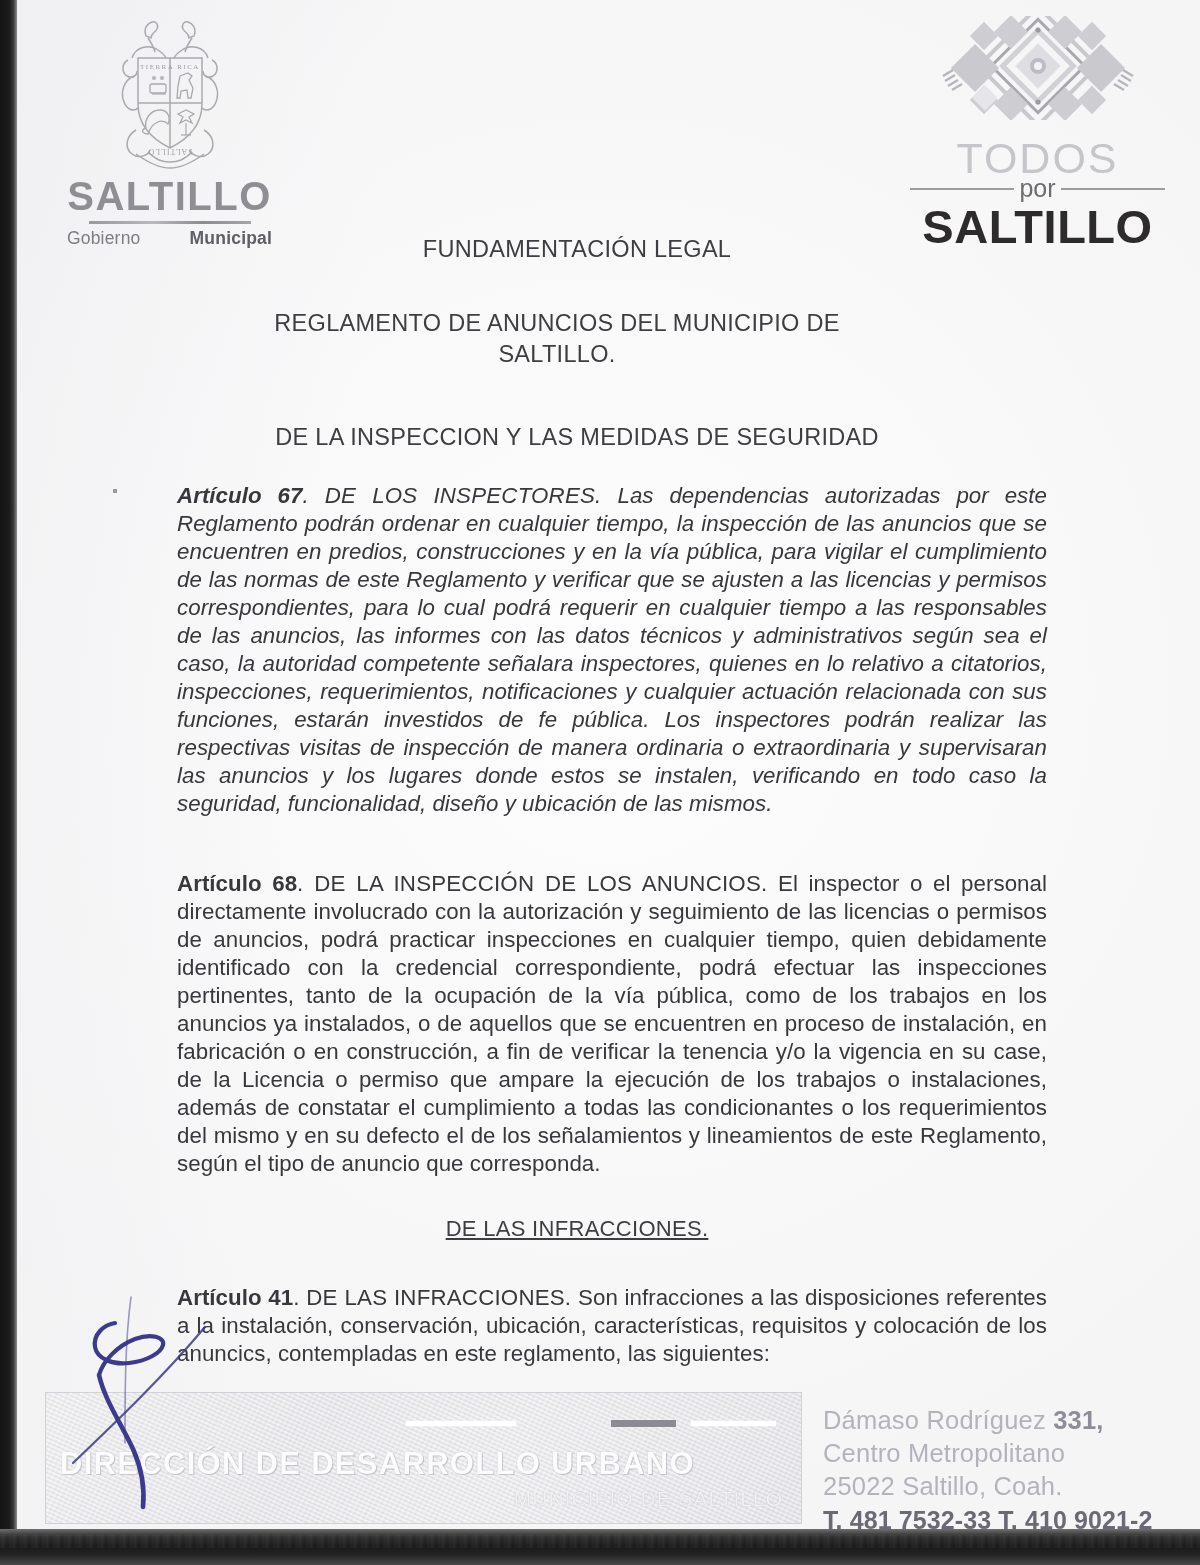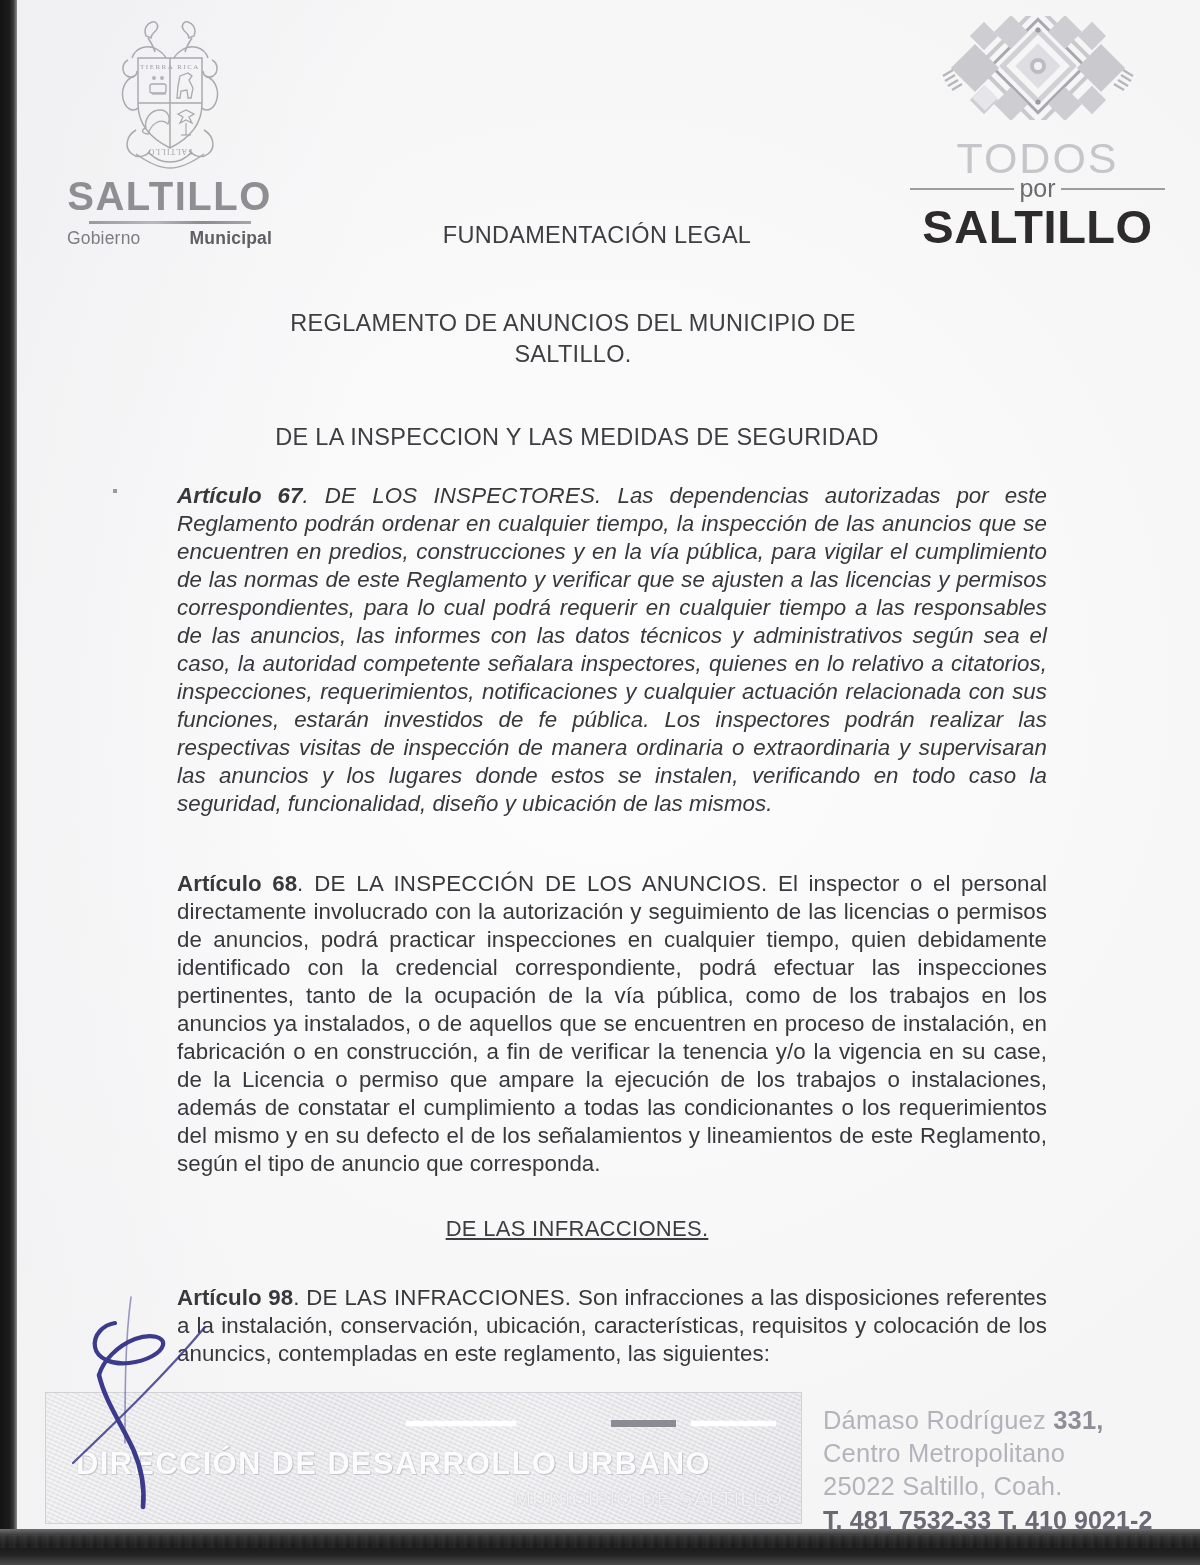--- a/index.html
+++ b/index.html
@@ -147,22 +147,22 @@
     z-index: 4;
   }
 
   .h-center {
     text-align: center;
     color: #3e3e42;
     font-size: 23.5px;
     letter-spacing: .3px;
   }
 
-  .h-fund { position: absolute; left: 0; top: 222px; width: 1120px; margin-left: 20px; }
-  .h-regl { position: absolute; left: 0; top: 308px; width: 1080px; line-height: 1.32; padding-left: 16px; }
+  .h-fund { position: absolute; left: 0; top: 236px; width: 1120px; }
+  .h-regl { position: absolute; left: 0; top: 308px; width: 1080px; line-height: 1.32; }
   .h-insp { position: absolute; left: 0; top: 424px; width: 1120px; }
   .h-infra { position: absolute; left: 0; top: 1216px; width: 1120px; font-size: 22px; text-decoration: underline; }
 
   .para {
     position: absolute;
     left: 160px;
     width: 870px;
     text-align: justify;
     color: #38383c;
     font-size: 22.3px;
@@ -222,21 +222,20 @@
   .stamp-main {
     position: absolute;
     left: 14px; top: 53px;
     width: 730px;
     font-size: 31px;
     font-weight: bold;
     letter-spacing: 1.3px;
     color: rgba(255,255,255,0.96);
     text-shadow: 0 0 1px rgba(140,140,150,.65), 1px 1px 0 rgba(160,160,170,.45);
     white-space: nowrap;
-    margin-left: 16px;
   }
   .stamp-sub {
     position: absolute;
     right: 18px; top: 94px;
     font-size: 21px;
     letter-spacing: 1px;
     color: rgba(246,246,248,0.92);
     text-shadow: 0 0 1px rgba(150,150,158,.7);
     white-space: nowrap;
   }
@@ -398,21 +397,21 @@
       </div>
 
       <div class="h-center h-insp">DE LA INSPECCION Y LAS MEDIDAS  DE SEGURIDAD</div>
 
       <p class="para" id="art67"><span class="lead">Artículo  67</span><span class="caps">. DE LOS INSPECTORES. </span><span>Las dependencias autorizadas por este Reglamento podrán ordenar  en cualquier  tiempo, la inspección de las anuncios  que se encuentren  en predios, construcciones y en la vía pública, para vigilar el cumplimiento  de las normas de este Reglamento y verificar que se ajusten  a las licencias  y permisos correspondientes,  para lo cual podrá requerir en cualquier  tiempo  a las responsables  de las anuncios,  las informes  con las  datos técnicos  y administrativos según sea el caso,  la autoridad competente señalara  inspectores,  quienes en lo relativo a citatorios,  inspecciones,  requerimientos,  notificaciones  y cualquier actuación relacionada  con sus funciones, estarán investidos de fe pública. Los inspectores   podrán  realizar  las  respectivas  visitas  de inspección  de manera  ordinaria  o extraordinaria  y supervisaran  las anuncios y los lugares donde estos se instalen, verificando en todo caso la  seguridad,  funcionalidad,  diseño y ubicación de las mismos.</span></p>
 
       <p class="para" id="art68"><span class="lead">Artículo 68</span><span class="caps">. DE LA INSPECCIÓN DE LOS ANUNCIOS. </span><span>El inspector o el personal  directamente involucrado con la autorización y seguimiento de las licencias o permisos de anuncios, podrá practicar inspecciones  en cualquier tiempo, quien debidamente   identificado con la credencial correspondiente, podrá  efectuar las inspecciones pertinentes, tanto de la ocupación  de la vía  pública, como de los trabajos en los anuncios ya instalados, o de aquellos que se encuentren en proceso de instalación, en fabricación o en construcción,  a fin de verificar la tenencia y/o la vigencia en su case, de la Licencia o permiso  que ampare  la ejecución de  los trabajos  o instalaciones, además  de  constatar el cumplimiento a todas las condicionantes o los requerimientos del mismo y en su defecto el de los señalamientos y lineamientos de este Reglamento,  según el tipo de anuncio que corresponda.</span></p>
 
       <div class="h-center h-infra">DE LAS INFRACCIONES.</div>
 
-      <p class="para" id="art73"><span class="lead">Artículo 98</span><span class="caps">. DE LAS INFRACCIONES. </span><span>Son infracciones a las disposiciones referentes  a  la  instalación,  conservación,   ubicación,  características, requisitos y colocación de los anuncics, contempladas en este reglamento, las siguientes:</span></p>
+      <p class="para" id="art73"><span class="lead">Artículo 41</span><span class="caps">. DE LAS INFRACCIONES. </span><span>Son infracciones a las disposiciones referentes  a  la  instalación,  conservación,   ubicación,  características, requisitos y colocación de los anuncics, contempladas en este reglamento, las siguientes:</span></p>
 
     </div>
 
     <div class="speck"></div>
 
     <div class="stamp">
       <div class="stamp-dashes">
         <i class="sd1"></i>
         <i class="sd2"></i>
         <i class="sd3"></i>

